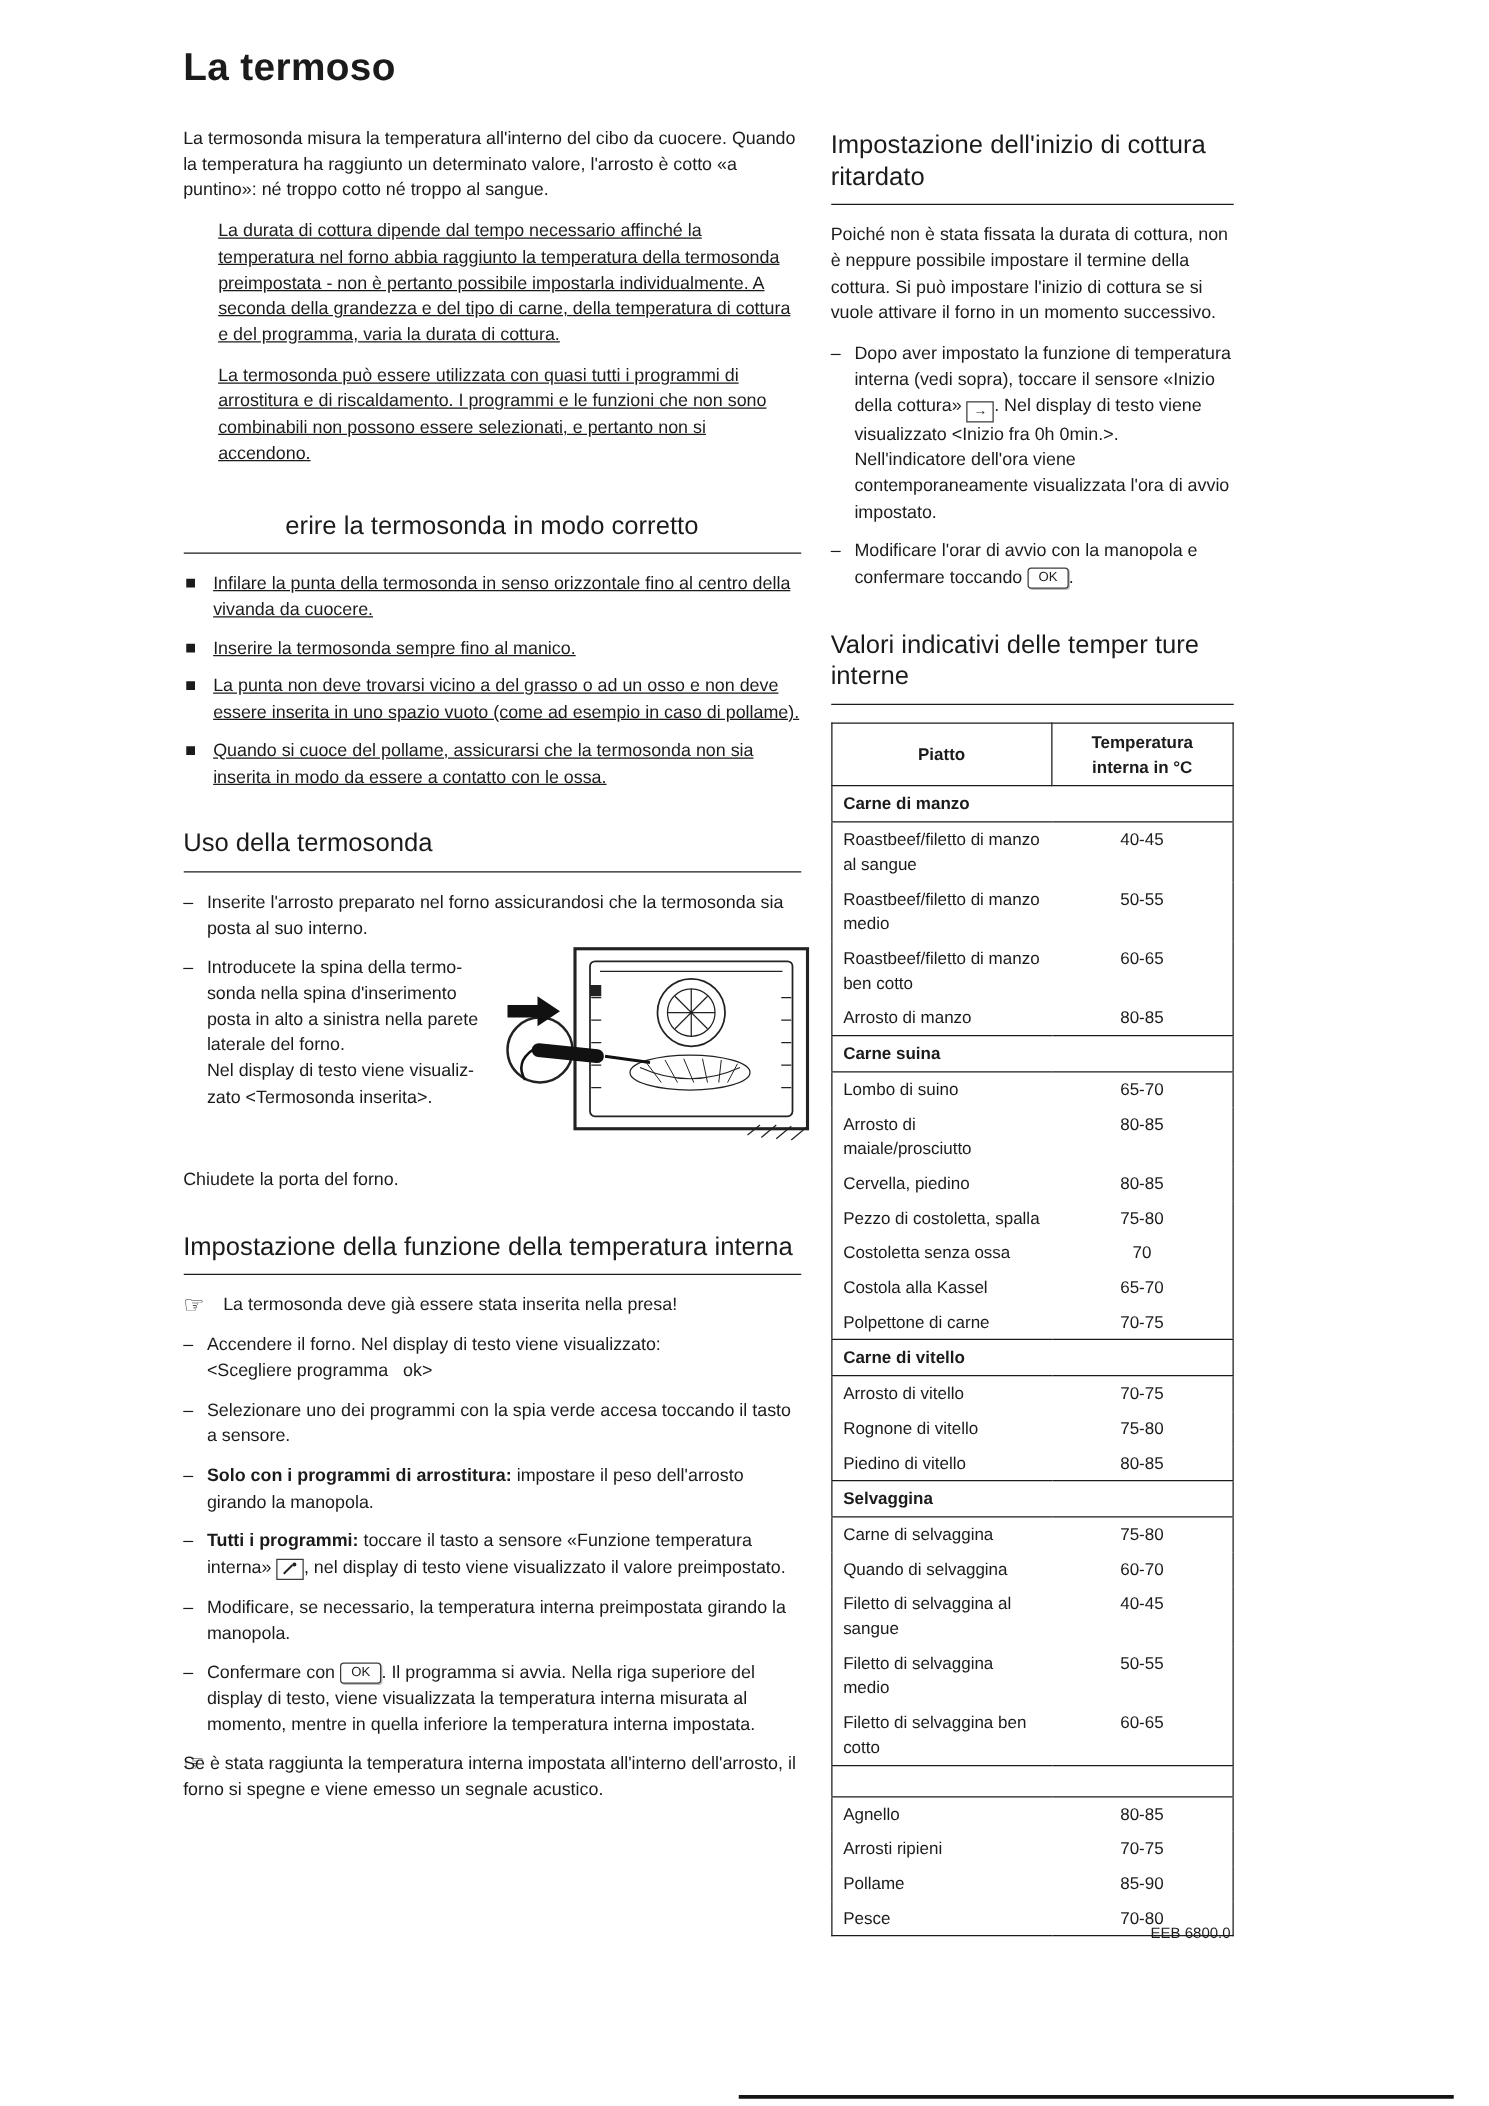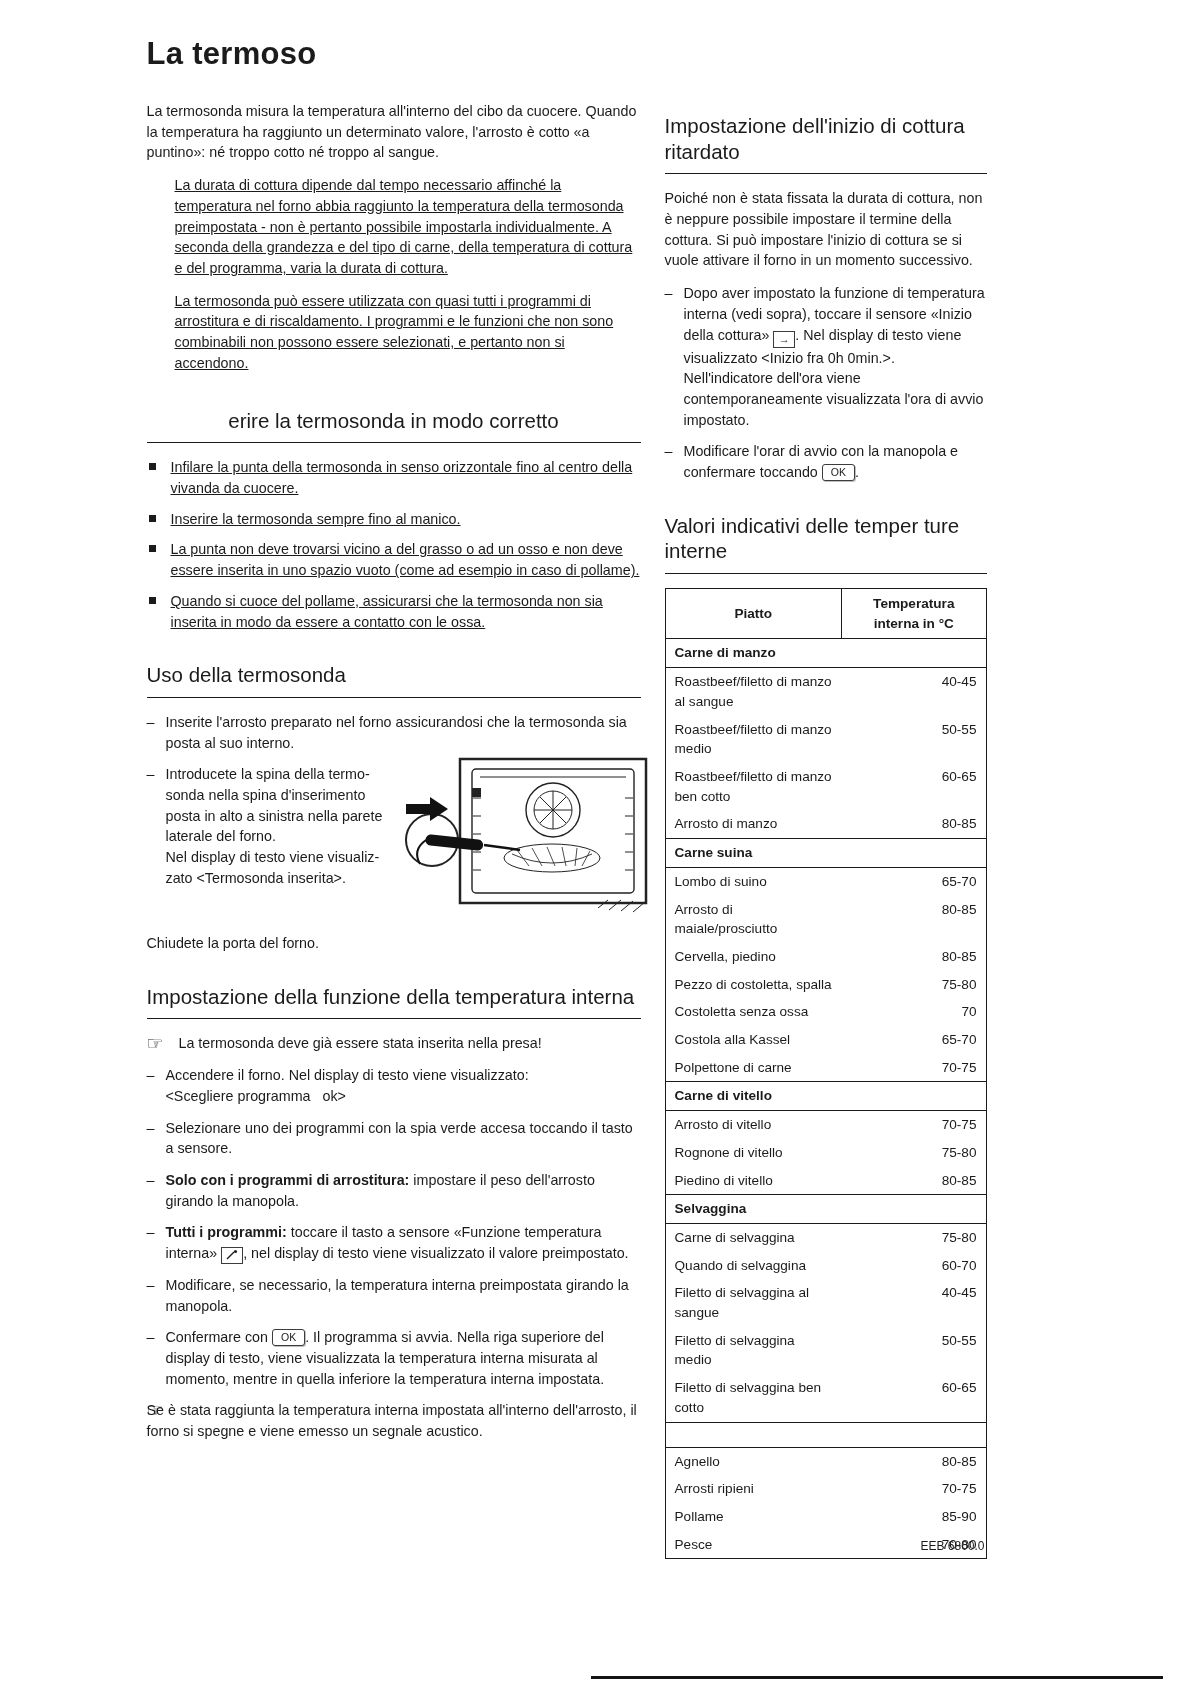--- a/index.html
+++ b/index.html
@@ -13,21 +13,21 @@
   h1.title { font-size: 31px; font-weight: bold; margin: 4px 0 24px; letter-spacing: .3px; }
   .cols { display: flex; gap: 24px; align-items: flex-start; }
   .col-left { width: 494px; flex: none; }
   .col-right { flex: 1; min-width: 0; }
 
   h2.section {
     font-size: 20.5px; font-weight: 400; line-height: 1.25;
     margin: 30px 0 14px; padding-bottom: 9px; border-bottom: 1px solid #1b1b1b;
   }
   h2.section.centered { text-align: center; padding-top: 4px; }
-  h2.section.first { margin-top: 12px; }
+  h2.section.first { margin-top: 2px; }
 
   p { margin: 0 0 12px; }
   p.indent { margin-left: 28px; text-decoration: underline; }
 
   .bullet-list { list-style: none; margin: 6px 0 16px; padding: 0; text-decoration: underline; }
   .bullet-list li { position: relative; padding-left: 24px; margin-bottom: 10px; }
   .sq { position: absolute; left: 2px; top: 6px; width: 7px; height: 7px; background: #1b1b1b; }
 
   .dash-item { position: relative; padding-left: 19px; margin-bottom: 11px; }
   .dash-item::before { content: "–"; position: absolute; left: 0; top: 0; }
@@ -50,21 +50,21 @@
     display: inline-flex; align-items: center; justify-content: center;
     width: 22px; height: 17px; border: 1px solid #3c3c3c; vertical-align: -3px;
     font-size: 11px; line-height: 1; background: #fff;
   }
 
   .temps-table { width: 100%; border-collapse: collapse; border: 1.5px solid #1b1b1b; font-size: 13.6px; margin-top: 8px; }
   .temps-table th { border: 1.5px solid #1b1b1b; padding: 5px 9px; text-align: center; font-weight: bold; }
   .temps-table th.temp-col { width: 45%; }
   .temps-table td { padding: 4px 9px; vertical-align: top; }
   .temps-table tr.section-row td { font-weight: bold; border-top: 1.5px solid #1b1b1b; border-bottom: 1.5px solid #1b1b1b; height: 25px; }
-  .temps-table td.temp { text-align: right; width: 45%; }
+  .temps-table td.temp { text-align: center; width: 45%; }
 
   .footer-code { position: absolute; right: 128px; bottom: 130px; font-size: 12px; }
   .bottom-line { position: absolute; left: 512px; bottom: 6px; width: 572px; height: 3px; background: #141414; }
 </style>
 </head>
 <body>
 
 <div class="page">
   <h1 class="title">La termoso</h1>
 

